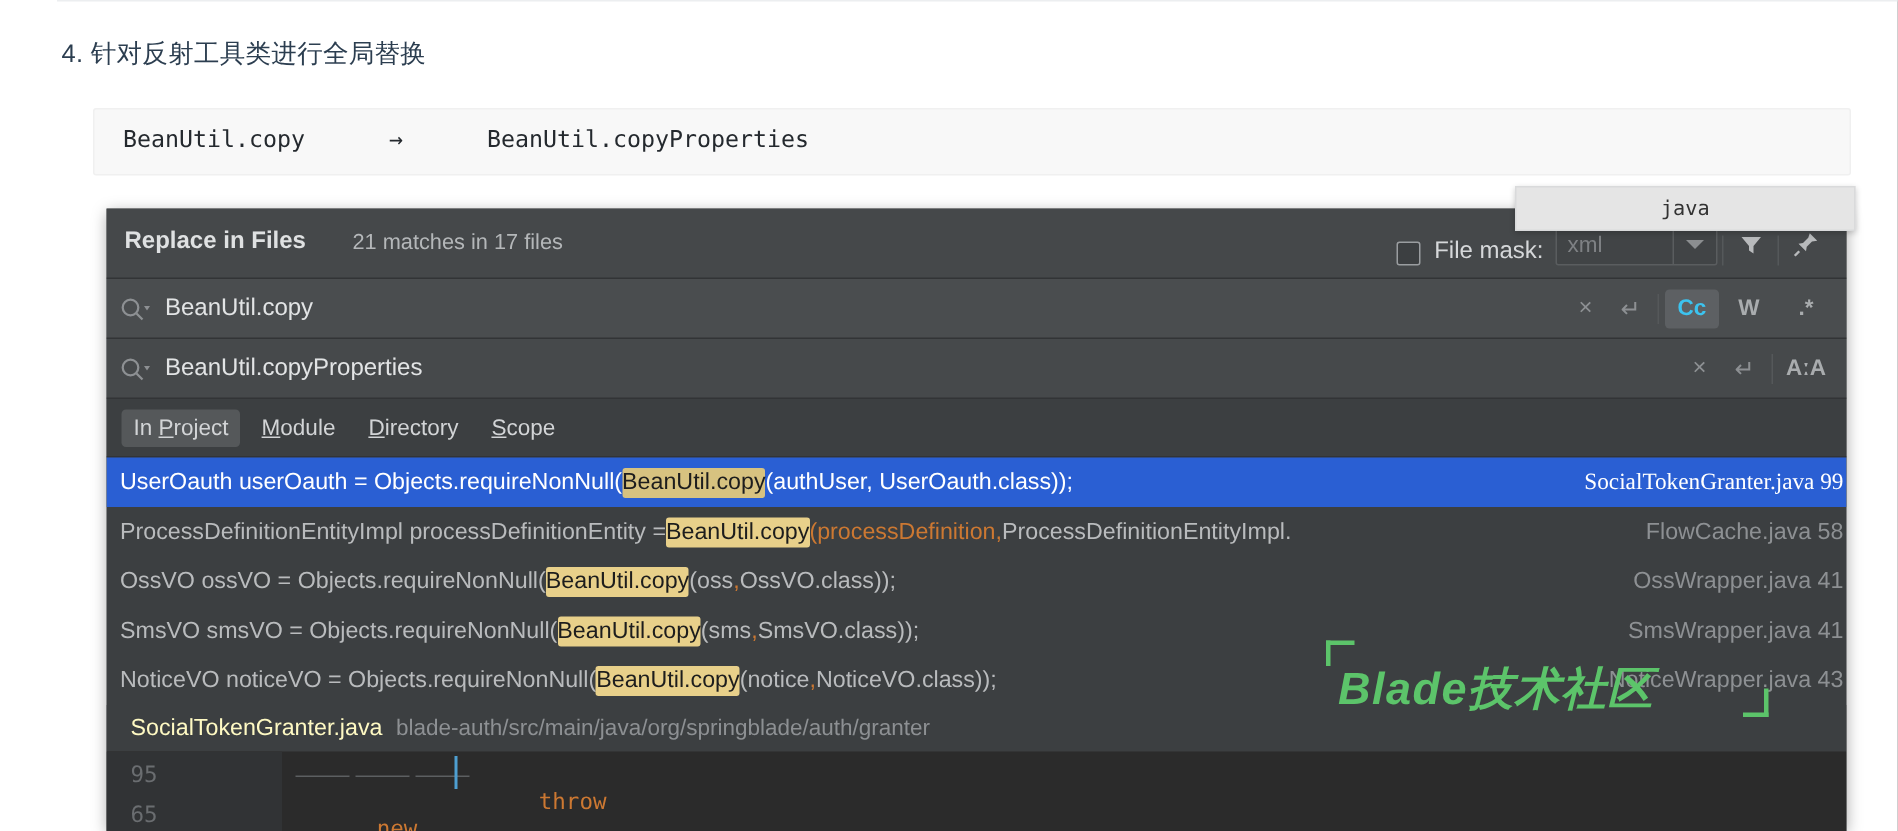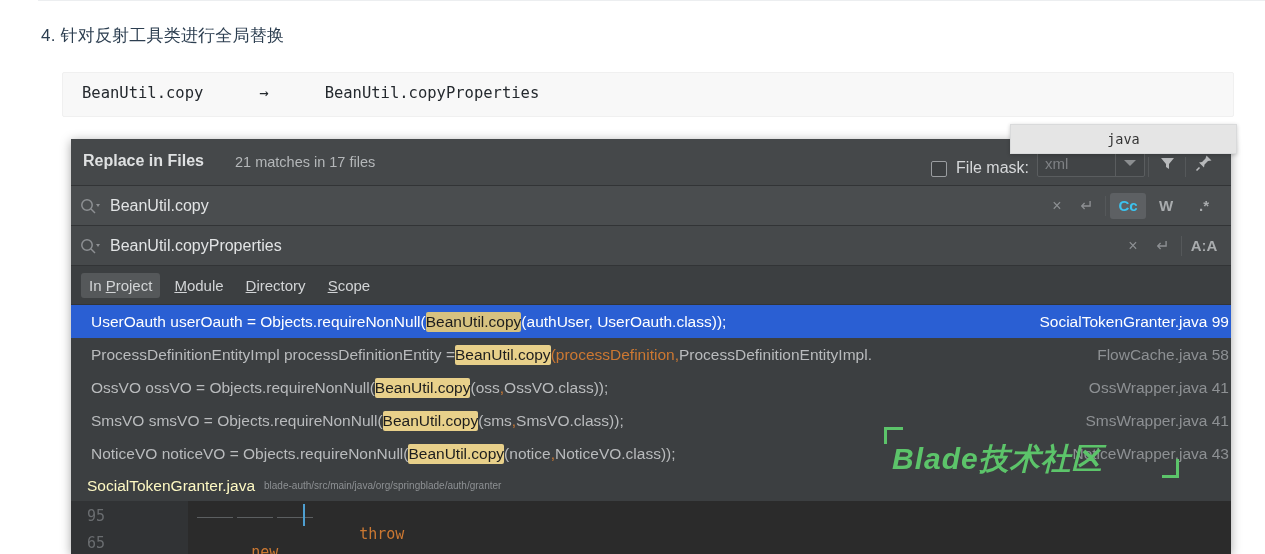--- a/index.html
+++ b/index.html
@@ -249,21 +249,21 @@
   .scope-tab.selected { background: #55585a; }
   .scope-tab u { text-decoration: underline; }
 
   
   .results { position: relative; }
   .result-row {
     position: relative;
     height: 33px;
     display: flex;
     align-items: center;
-    padding-left: 20px;
+    padding-left: 9px;
     font-size: 15.5px;
     color: #b9bbbd;
     white-space: nowrap;
     overflow: hidden;
   }
   .result-row.selected {
     background: #2a5fd3;
     color: #ffffff;
   }
   .hl {
@@ -278,39 +278,39 @@
   }
   .kw-class { color: #cc7832; }
   .punct { color: #cc7832; }
   .loc {
     position: absolute;
     right: 2px;
     font-size: 15.5px;
     color: #8d9093;
     white-space: nowrap;
   }
-  .result-row.selected .loc { color: #ffffff; }
+  .result-row.selected .loc { color: #ffffff; font-family: Liberation Serif, serif; }
 
   
   .filerow {
     position: relative;
     height: 31px;
     display: flex;
     align-items: center;
     padding-left: 16px;
     background: #3c3f41;
     white-space: nowrap;
   }
   .file-name {
     font-size: 15.5px;
     color: #fef9c3;
     margin-right: 9px;
   }
   .file-path {
-    font-size: 10px;
+    font-size: 15px;
     color: #8d9093;
   }
 
   
   .preview {
     position: relative;
     background: #2b2b2b;
     height: 62px;
     overflow: hidden;
   }

